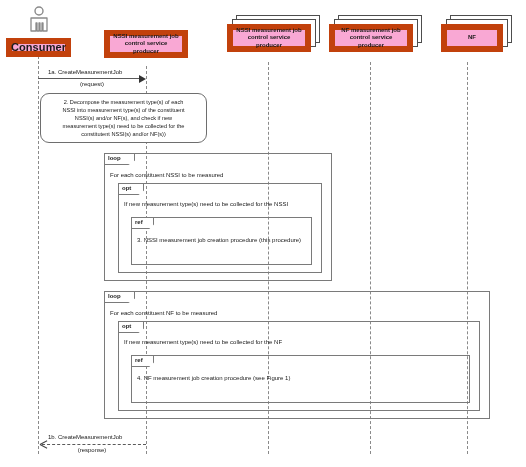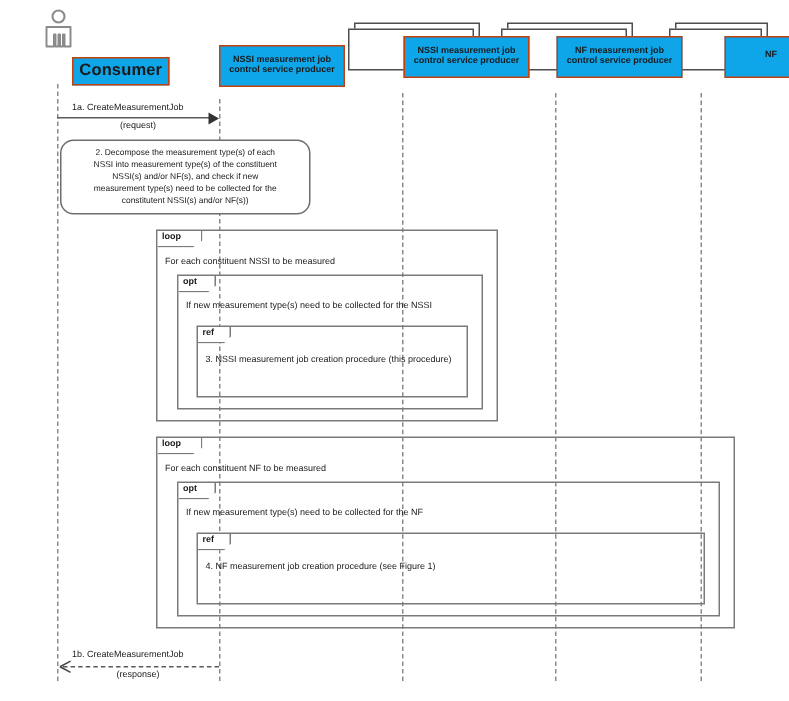--- a/index.html
+++ b/index.html
@@ -28,29 +28,28 @@
 
   
   .actor-icon {
     position: absolute;
   }
 
   
   .pbox {
     position: absolute;
     box-sizing: border-box;
-    border: 1px solid #c2410c;
-    background: #0ea5e9;
+    border: 6px solid #c2410c;
+    background: #f9a8d4;
     display: flex;
     align-items: center;
     justify-content: center;
     text-align: center;
     line-height: 1.25;
     z-index: 5;
-    margin-left: 42px;
   }
   .pbox-label {
     display: block;
     padding: 0 3px;
   }
   .pbox.consumer .pbox-label {
     font-size: 11px;
     font-weight: bold;
     letter-spacing: .1px;
   }

